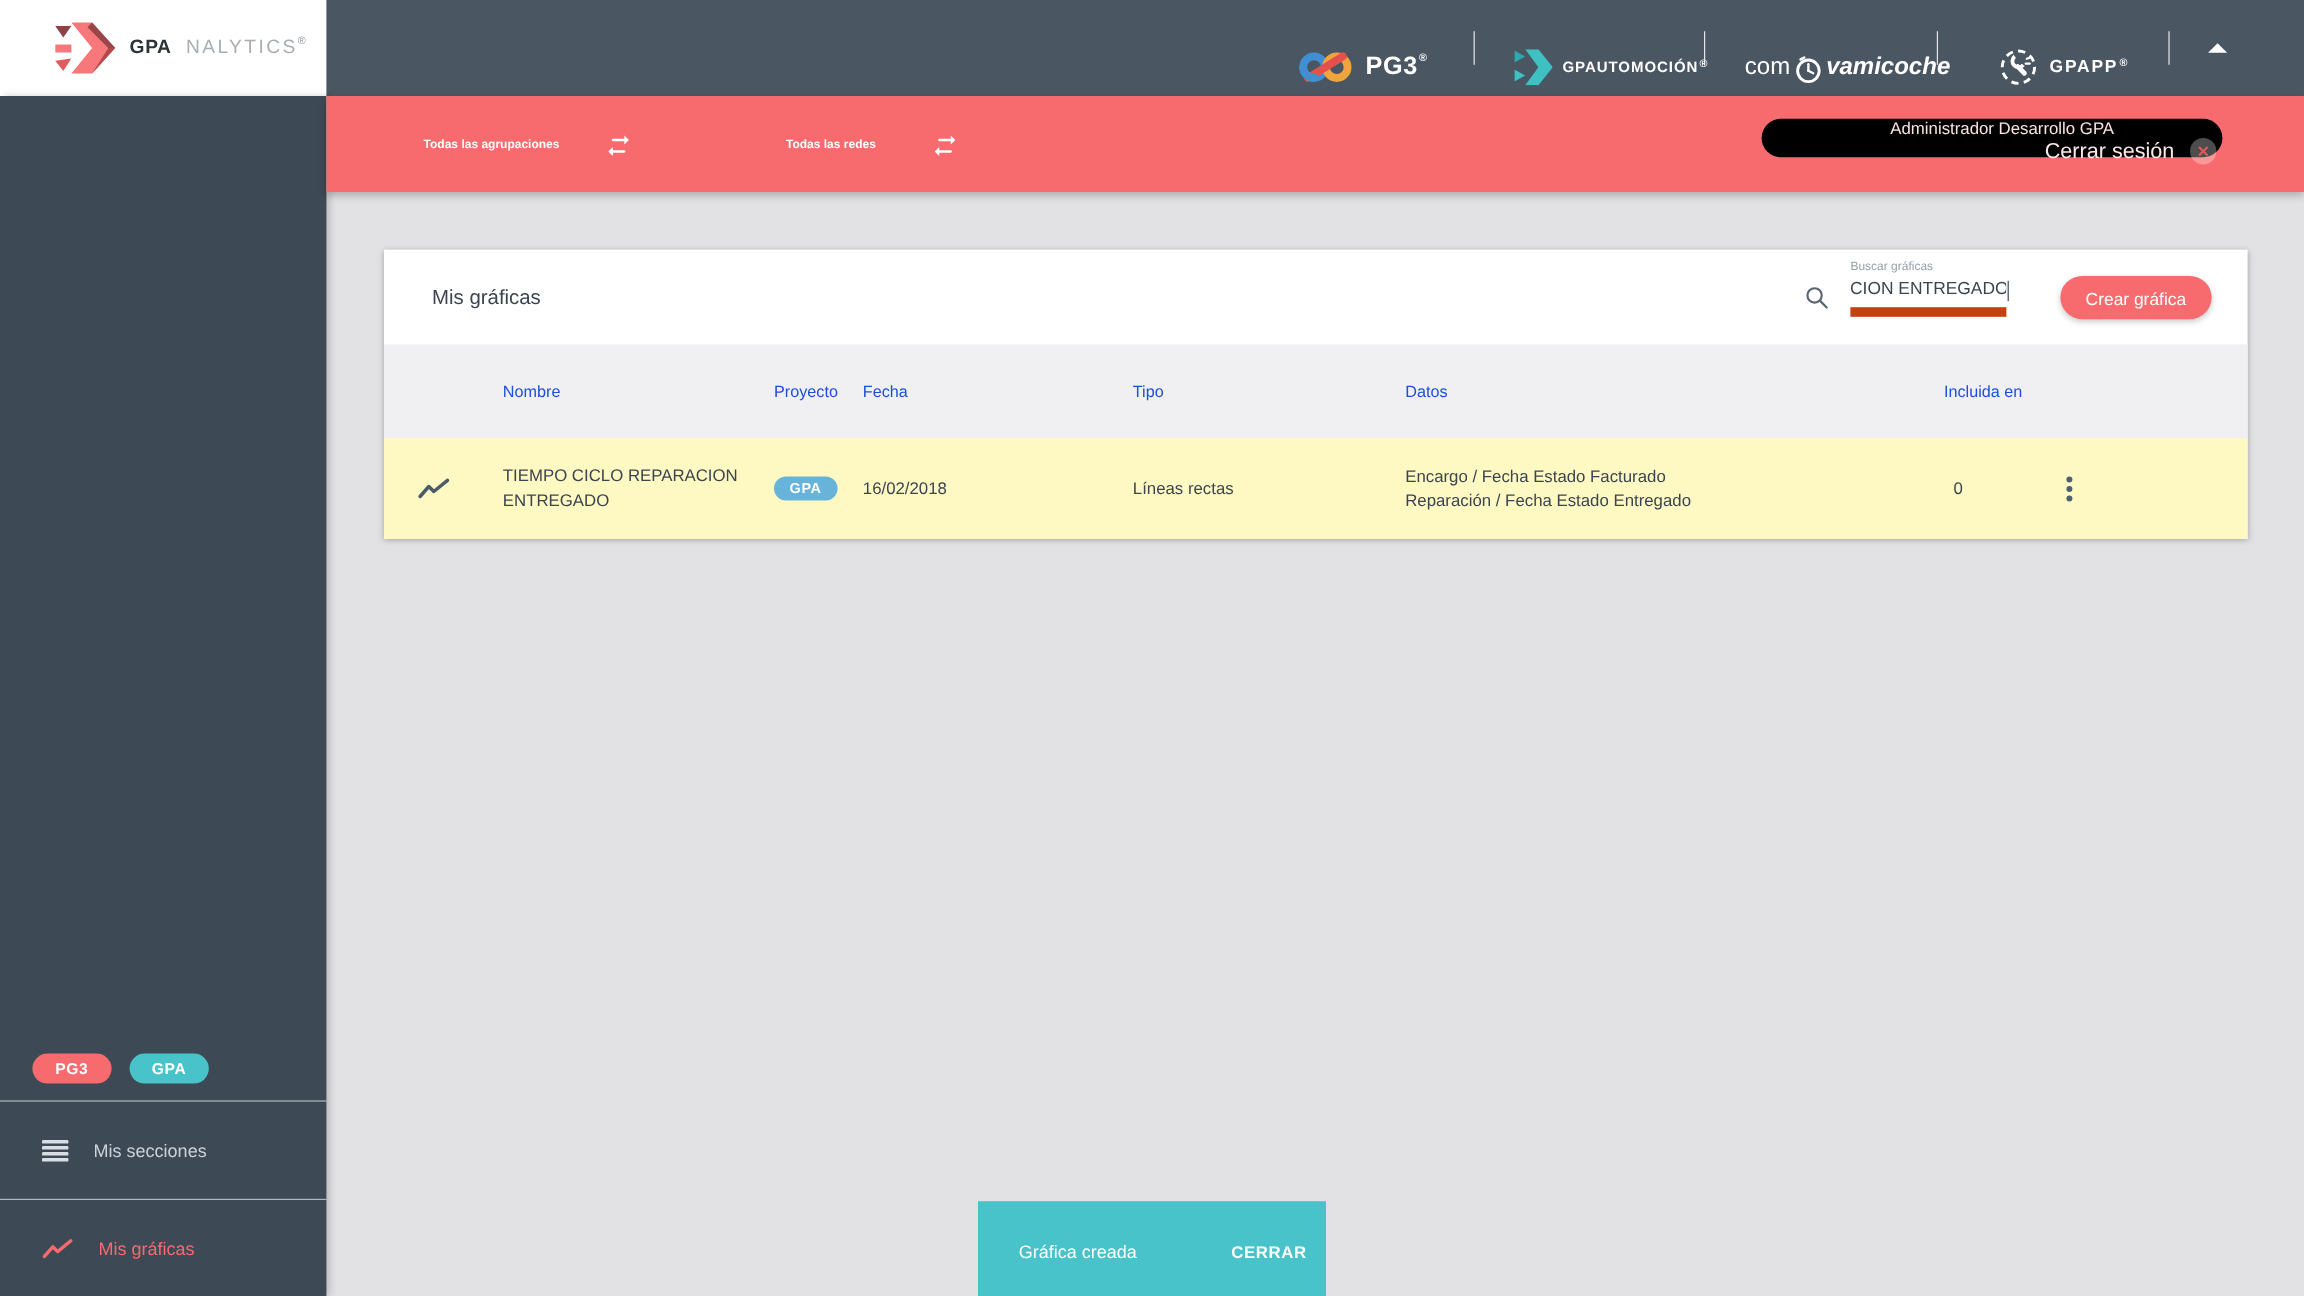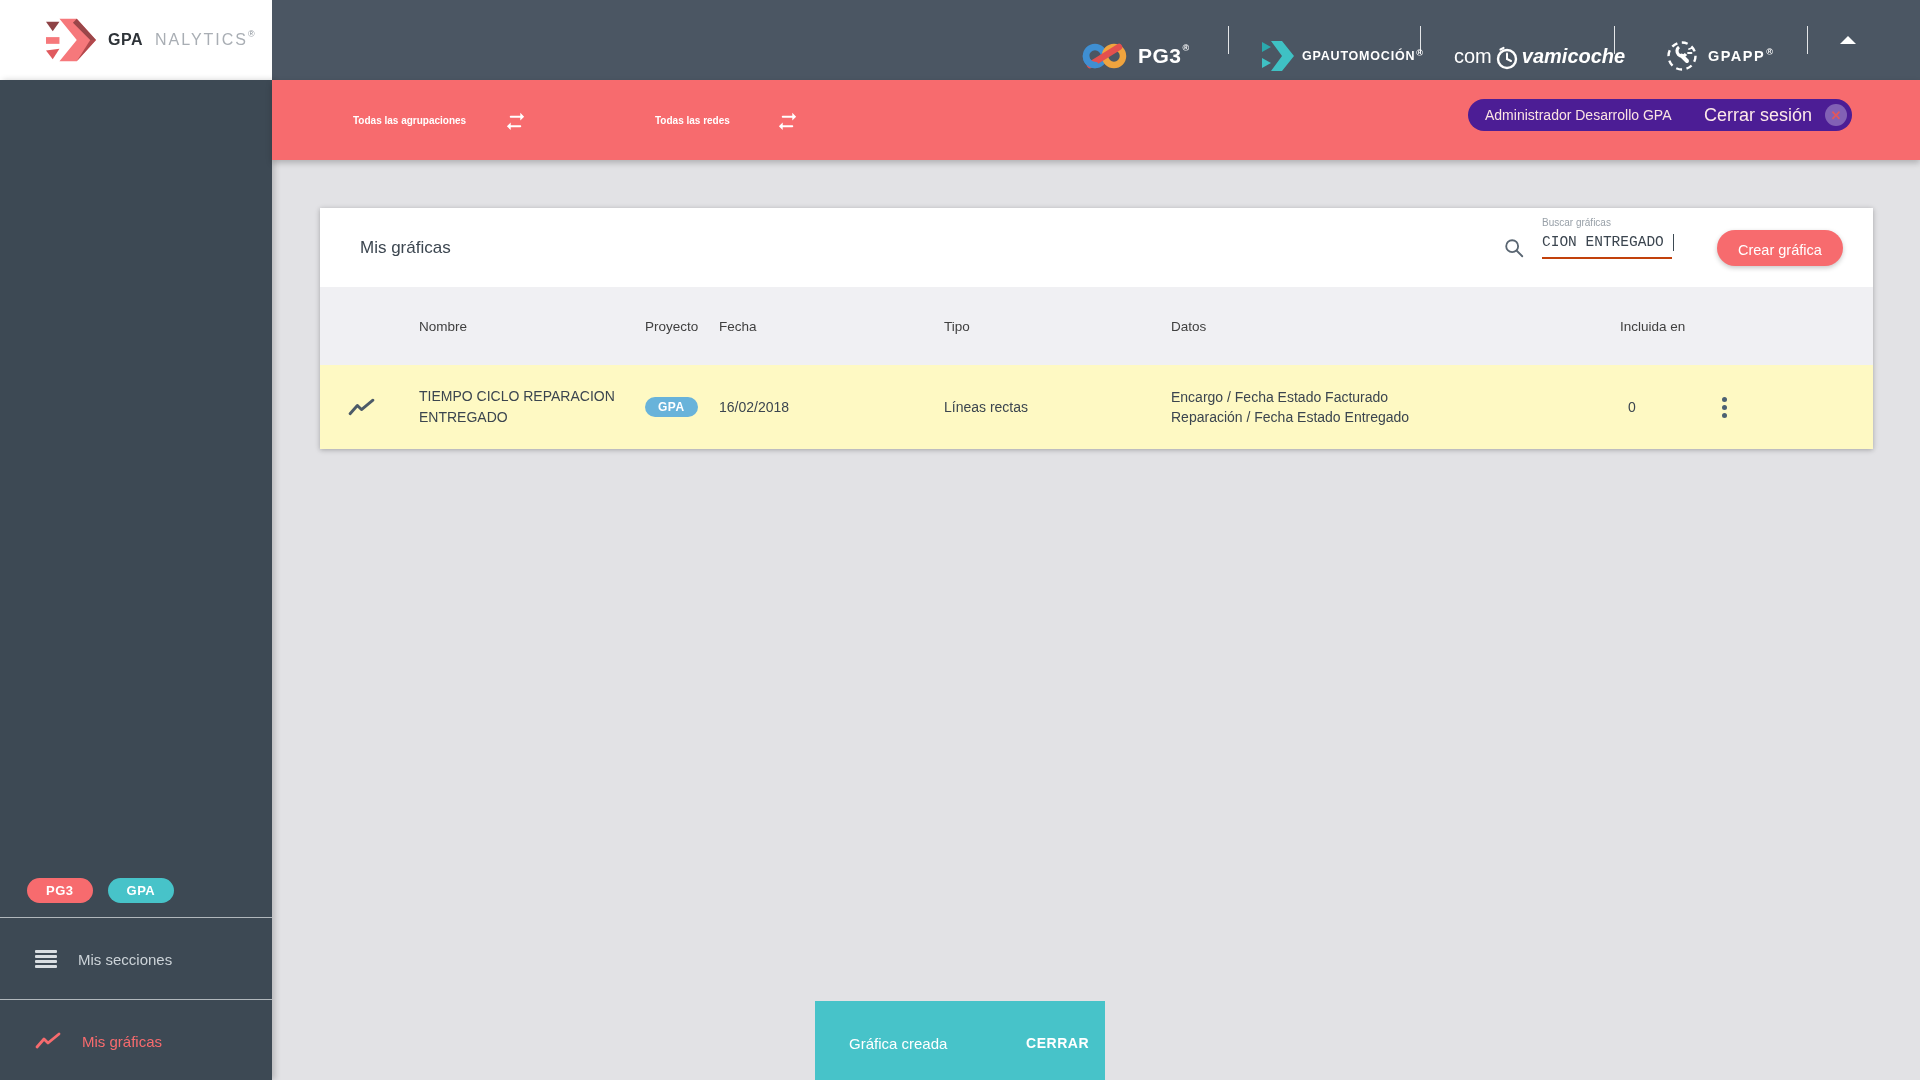--- a/index.html
+++ b/index.html
@@ -29,21 +29,21 @@
   .collapse-btn { position:absolute; left:1834px; top:0; height:80px; width:28px; display:flex; align-items:center; justify-content:center; cursor:pointer; }
   .tri-up { width:0; height:0; border-left:8.5px solid transparent; border-right:8.5px solid transparent; border-bottom:8px solid #ffffff; }
 
   
   .filter-bar { position:absolute; left:272px; top:80px; width:1648px; height:80px; background:#f76b6e; box-shadow:0 3px 6px rgba(0,0,0,0.22); z-index:3; }
   .filter-select { position:absolute; top:0; height:80px; display:flex; align-items:center; color:#fff; font-size:10px; cursor:pointer;font-weight:bold; }
   .fs1 { left:81px; }
   .fs2 { left:383px; }
   .swap-icon { margin-left:38px; }
   .fs2 .swap-icon { margin-left:46px; }
-  .user-pill { position:absolute; left:1196px; top:19px; width:384px; height:32px; border-radius:16px; background:#4c1d95; display:flex; align-items:center; color:#fff; }
+  .user-pill { position:absolute; left:1196px; top:19px; width:384px; height:32px; border-radius:16px; background:#000000; display:flex; align-items:center; color:#fff;flex-direction:column; }
   .user-name { margin-left:17px; font-size:14px; color:#fbe3e3; }
   .logout-btn { margin-left:auto; display:flex; align-items:center; cursor:pointer; }
   .logout-label { font-size:18px; color:#fde9e9; }
   .x-circle { width:22px; height:22px; border-radius:50%; background:rgba(255,255,255,0.3); margin-left:13px; margin-right:5px; display:flex; align-items:center; justify-content:center; font-size:13px; font-weight:bold; color:#e2575c; }
 
   
   .sidebar { position:absolute; left:0; top:80px; width:272px; height:1000px; background:#3d4954; box-shadow:3px 0 6px rgba(0,0,0,0.18); z-index:2; }
   .side-badges { position:absolute; left:27px; top:798px; display:flex; gap:15px; }
   .side-badge { height:25px; border-radius:13px; display:flex; align-items:center; justify-content:center; color:#fff; font-size:13px; font-weight:600; letter-spacing:0.5px; padding:0 19px; cursor:pointer; }
   .badge-coral { background:#f76b6e; }
@@ -56,25 +56,25 @@
   .menu-icon { width:22px; display:flex; flex-direction:column; gap:2.5px; }
   .menu-icon span { display:block; height:2.5px; background:#d9dee2; border-radius:1px; }
 
   
   .card { position:absolute; left:320px; top:208px; width:1553px; background:#ffffff; box-shadow:0 1px 5px rgba(0,0,0,0.28); z-index:1; }
   .card-header { position:relative; height:79px; }
   .card-title { position:absolute; left:40px; top:0; height:79px; display:flex; align-items:center; font-size:17px; color:#3c4650; }
   .search-icon-wrap { position:absolute; left:1183px; top:29px; cursor:pointer; }
   .search-field { position:absolute; left:1222px; top:9px; width:130px; }
   .search-label { display:block; font-size:10px; color:#98a0a8; margin-bottom:4px; }
-  .search-input { width:130px; border:none; outline:none; border-bottom:2px solid #c2410c; font-family:Liberation Mono, monospace; font-size:14.5px; color:#3b454f; padding:0 0 7px 0; background:transparent; }
+  .search-input { width:130px; border:none; outline:none; border-bottom:8px solid #c2410c; font-family:Liberation Sans, sans-serif; font-size:14.5px; color:#3b454f; padding:0 0 7px 0; background:transparent; }
   .caret { position:absolute; right:-2px; top:17px; width:1.5px; height:17px; background:#3d4a54; }
   .create-btn { position:absolute; left:1397px; top:22px; height:36px; border:none; border-radius:18px; background:#f76b6e; color:#fff; font-family:"Liberation Sans", sans-serif; font-size:14.5px; padding:12px 21px; cursor:pointer; box-shadow:0 2px 5px rgba(0,0,0,0.22); }
   .grid-row { display:grid; grid-template-columns:99px 226px 74px 225px 227px 449px 80px 1fr; align-items:center; }
-  .table-head { height:78px; background:#f0f0f3; color:#404040; font-size:13.5px; }
+  .table-head { height:78px; background:#f0f0f3; color:#1d4ed8; font-size:13.5px; }
   .table-row { height:84px; background:#fef9c3; font-size:14px; color:#3b454f; }
   .cell-icon { display:flex; justify-content:flex-start; padding-left:28px; }
   .cell-name { padding-right:26px; line-height:1.5; }
   .badge-blue { display:inline-block; background:#68b3da; color:#fff; font-size:12px; font-weight:bold; letter-spacing:0.5px; border-radius:10px; padding:3px 13px; }
   .cell-datos { line-height:1.45; }
   .cell-num { padding-left:8px; }
   .kebab { width:30px; height:40px; display:flex; flex-direction:column; align-items:center; justify-content:center; gap:3px; cursor:pointer; margin-left:9px; }
   .kebab span { width:5px; height:5px; border-radius:50%; background:#4c6172; }
 
   

